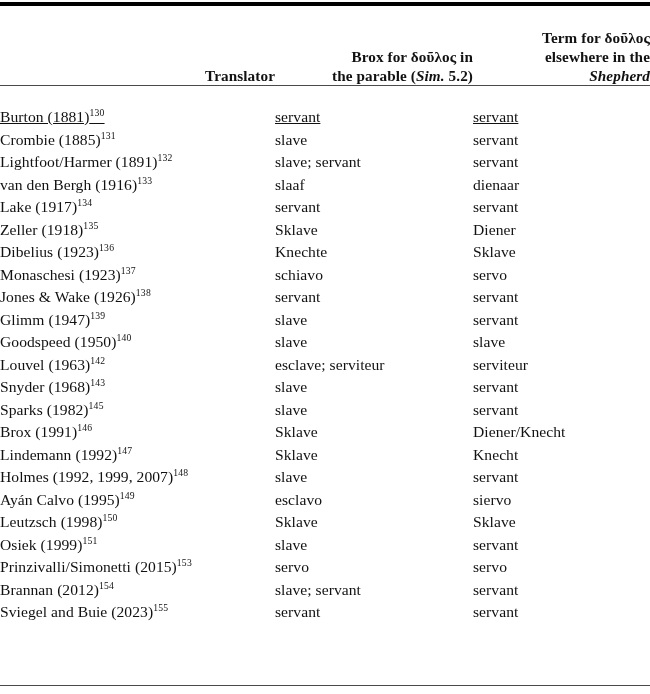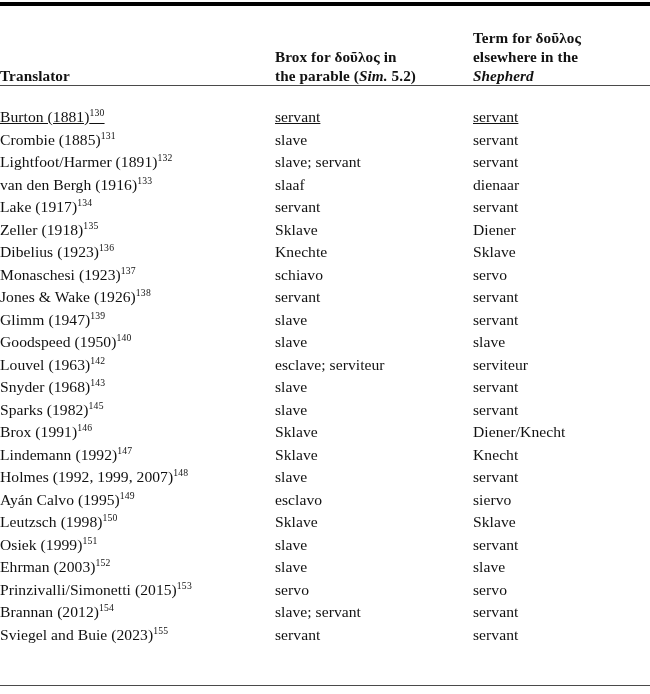--- a/index.html
+++ b/index.html
@@ -53,21 +53,21 @@
     left: 0;
     width: 650px;
     border-collapse: collapse;
     table-layout: fixed;
   }
   table.tbl col.c1 { width: 275px; }
   table.tbl col.c2 { width: 198px; }
   table.tbl col.c3 { width: 177px; }
 
   thead th {
-    text-align: left;
+    text-align: right;
     vertical-align: bottom;
     font-weight: bold;
     font-size: 15.2px;
     line-height: 19px;
     padding: 0;
     height: 85px;
     letter-spacing: 0.1px;
   }
   thead th.h1 { padding-bottom: 12px; }
   thead th.h2 { padding-bottom: 12px; }
@@ -221,25 +221,20 @@
           <td><span>Leutzsch (1998)</span><sup class="fn">150</sup></td>
           <td>Sklave</td>
           <td>Sklave</td>
         </tr>
         <tr>
           <td><span>Osiek (1999)</span><sup class="fn">151</sup></td>
           <td>slave</td>
           <td>servant</td>
         </tr>
         <tr>
-          <td><span>Ehrman (2003)</span><sup class="fn">152</sup></td>
-          <td>slave</td>
-          <td>slave</td>
-        </tr>
-        <tr>
           <td><span>Prinzivalli/Simonetti (2015)</span><sup class="fn">153</sup></td>
           <td>servo</td>
           <td>servo</td>
         </tr>
         <tr>
           <td><span>Brannan (2012)</span><sup class="fn">154</sup></td>
           <td>slave; servant</td>
           <td>servant</td>
         </tr>
         <tr>

